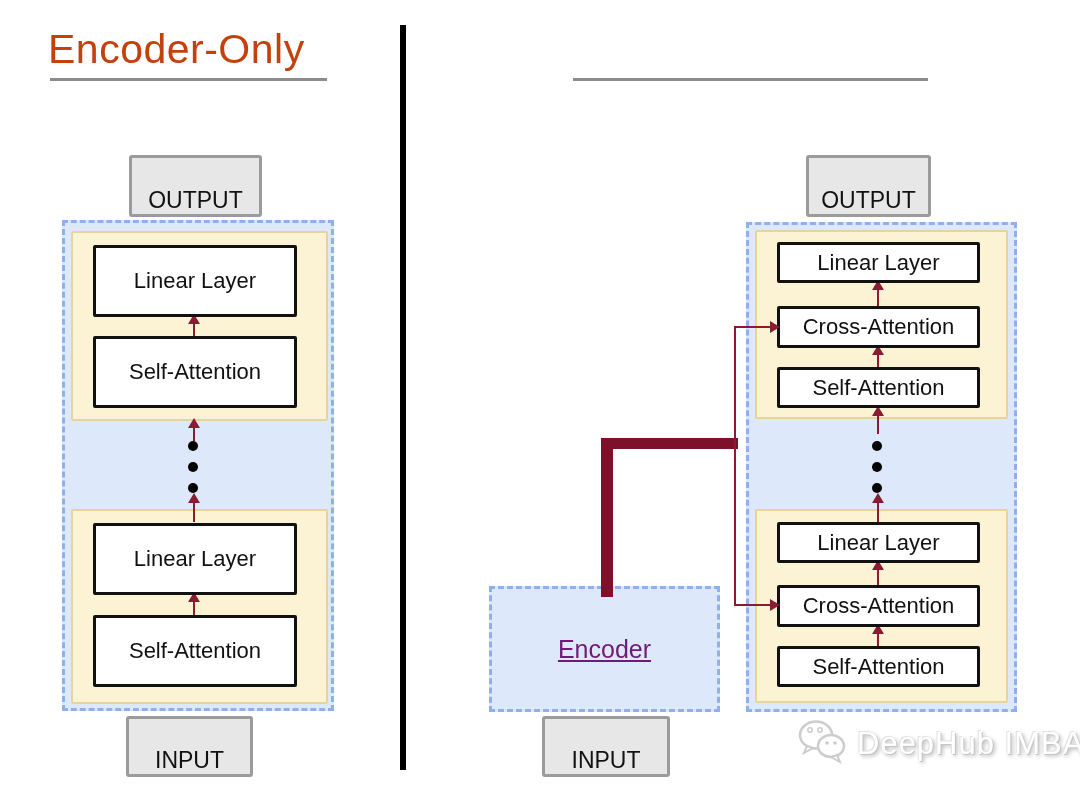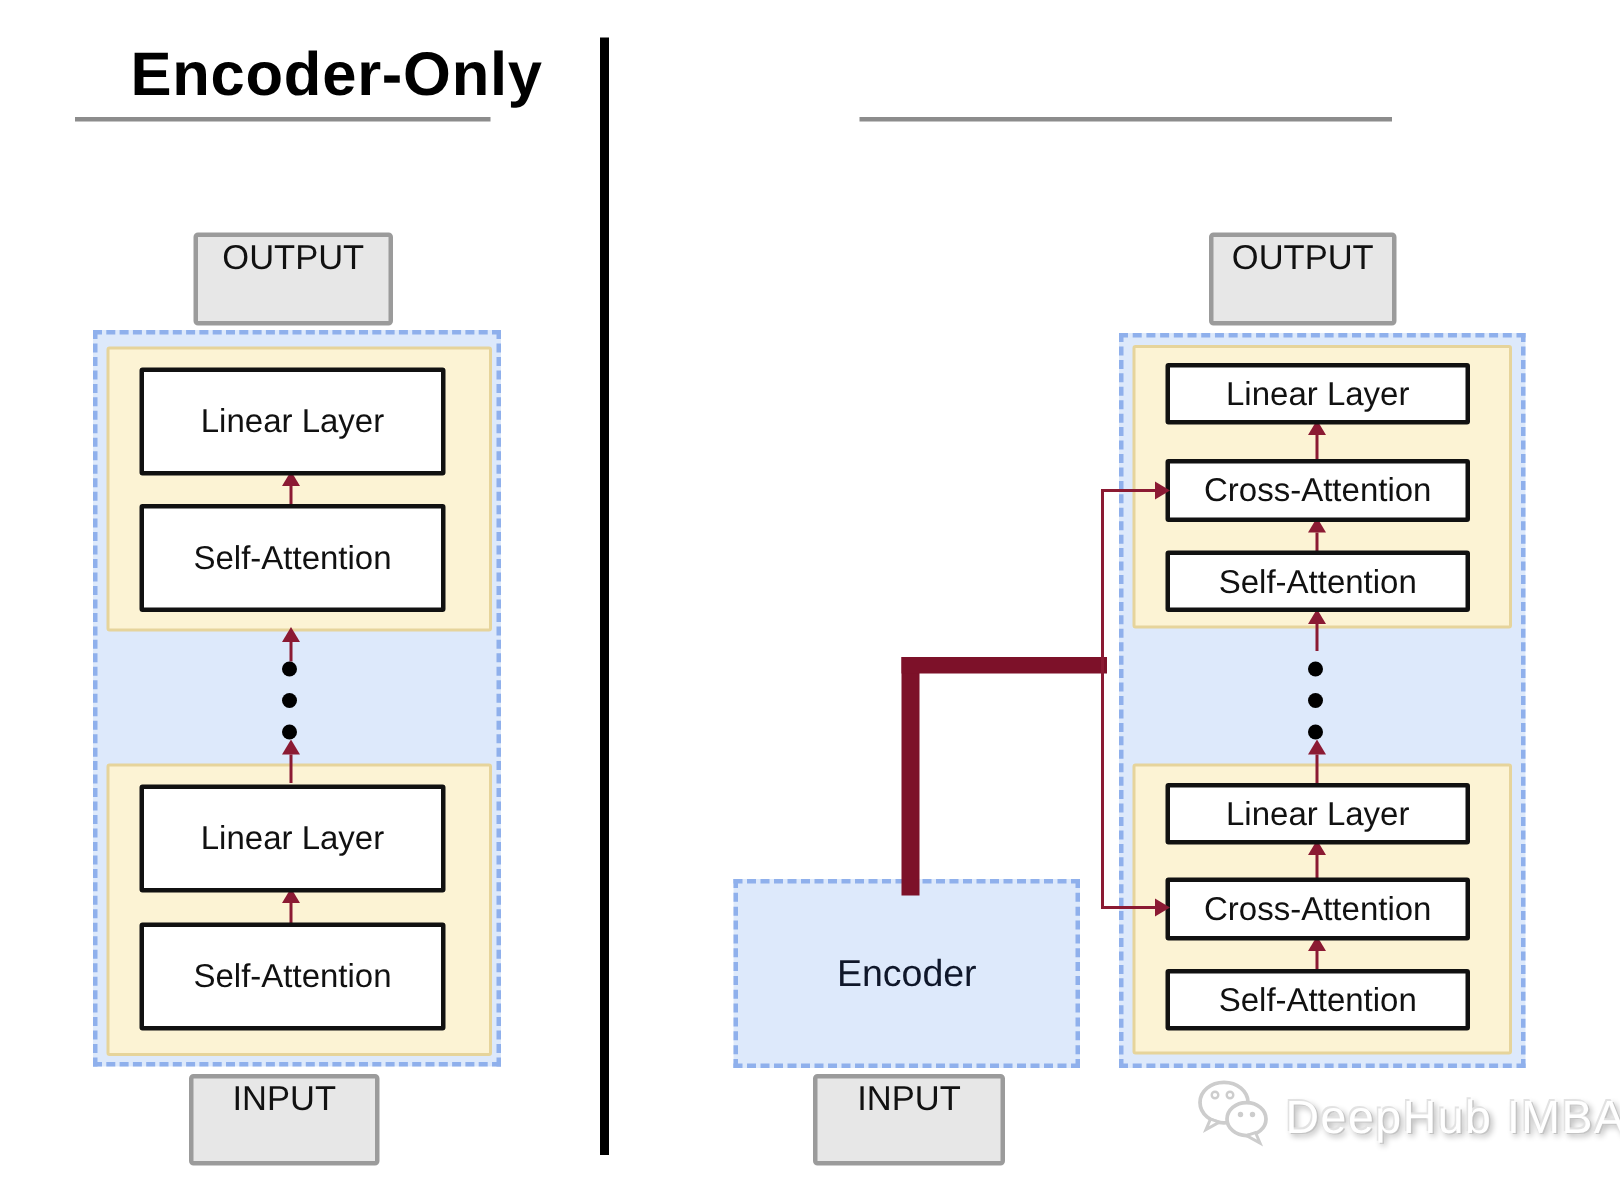--- a/index.html
+++ b/index.html
@@ -1,28 +1,28 @@
 <!DOCTYPE html>
 <html><head>
 <meta charset="utf-8">
 <style>
   html,body{margin:0;padding:0;background:#ffffff;}
   .canvas{position:relative;width:1080px;height:795px;background:#ffffff;overflow:hidden;
           font-family:"Liberation Sans", sans-serif;}
 
   
-  .panel-title{position:absolute;font-size:41px;font-weight:bold;color:#000000;letter-spacing:0.5px;white-space:nowrap;margin-left:39px;}
+  .panel-title{position:absolute;font-size:41px;font-weight:normal;color:#c2410c;letter-spacing:0.5px;white-space:nowrap;}
   .title-underline{position:absolute;height:3px;background:#8c8c8c;}
 
   
   .divider{position:absolute;background:#000000;}
 
   
   .io-box{position:absolute;background:#e7e7e7;border:3px solid #9b9b9b;border-radius:3px;
-          display:flex;align-items:flex-start;justify-content:center;
+          display:flex;align-items:flex-end;justify-content:center;
           font-size:23px;color:#111;box-sizing:border-box;}
 
   
   .stack{position:absolute;background:#dde9fb;border:3px dashed #8fb0ec;box-sizing:border-box;}
 
   
   .block{position:absolute;background:#fcf3d4;border:2px solid #e6d49b;border-radius:2px;box-sizing:border-box;}
 
   
   .layer{position:absolute;background:#ffffff;border:3px solid #111111;border-radius:2px;
@@ -44,21 +44,21 @@
   
   .dots{position:absolute;width:18px;display:flex;flex-direction:column;align-items:center;gap:11px;z-index:2;}
   .dots i{width:10px;height:10px;border-radius:50%;background:#000;}
 
   
   .conn{position:absolute;background:#7d1129;z-index:1;}
   .conn-thin{position:absolute;background:#8b1a33;z-index:1;}
 
   
   .encoder-box{position:absolute;background:#dde9fb;border:3px dashed #8fb0ec;box-sizing:border-box;
-               display:flex;align-items:center;justify-content:center;font-size:25px;color:#0f172a;}
+               display:flex;align-items:center;justify-content:center;font-size:25px;color:#701a75;text-decoration:underline;}
 
   
   .watermark{position:absolute;display:flex;align-items:center;gap:8px;z-index:5;}
   .watermark .wm-text{font-size:31px;color:#ffffff;letter-spacing:1px;white-space:nowrap;
       text-shadow:-1px -1px 0 #e2e2e2, 1px 1px 0 #c4c4c4, 2px 2px 4px #ababab;}
 </style>
 </head>
 <body>
 
 <div class="canvas">

